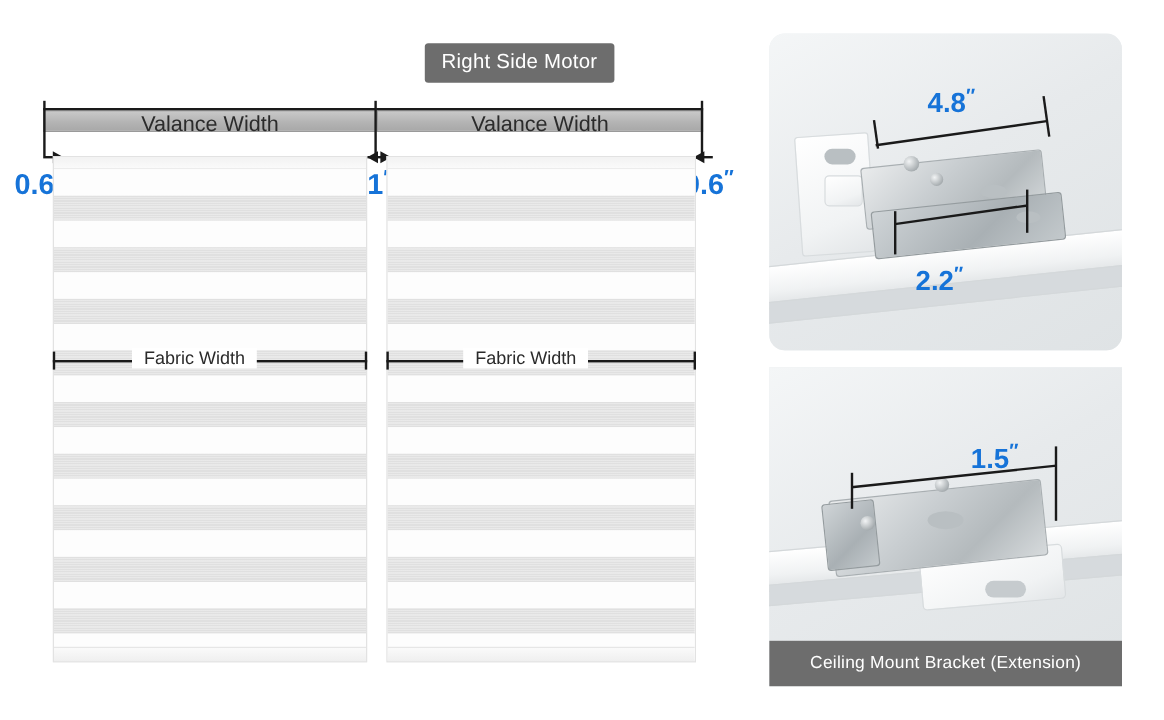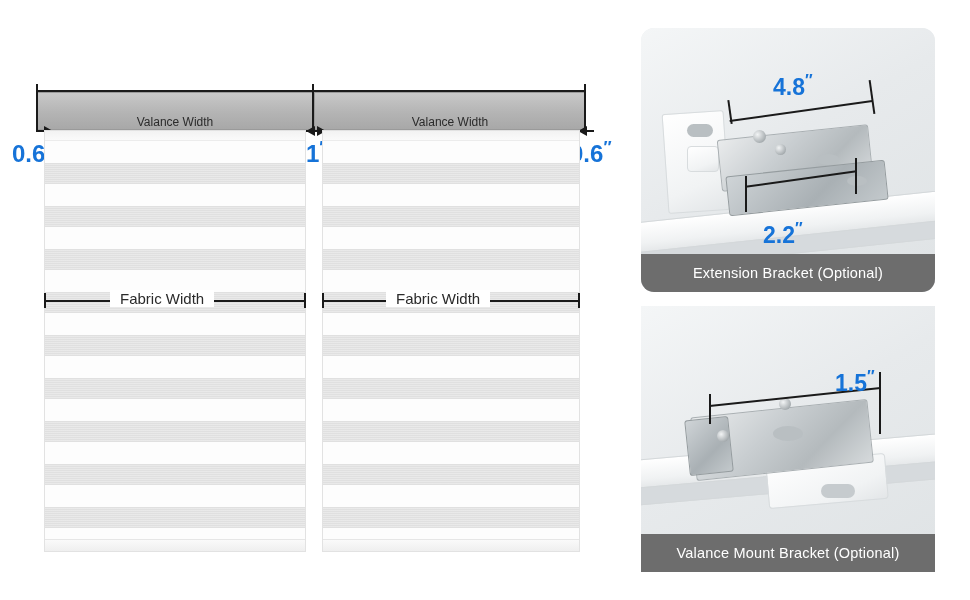--- a/index.html
+++ b/index.html
@@ -30,27 +30,27 @@
     white-space: nowrap;
     letter-spacing: .2px;
   }
   #motor-left  { left: 84px;  top: 36px; }
   #motor-right { left: 354px; top: 36px; }
 
   
   .valance {
     position: absolute;
     top: 92px;
-    height: 38px;
+    height: 18px;
     background: linear-gradient(#c8c8c8, #b4b4b4 55%, #a8a8a8);
     border: 1px solid #9a9a9a;
     display: flex;
-    align-items: flex-end;
+    align-items: flex-start;
     justify-content: center;
-    font-size: 12px;
+    font-size: 18px;
     color: #2b2b2b;
   }
   #valance-left  { left: 36px;  width: 278px; }
   #valance-right { left: 314px; width: 272px; }
 
   
   .blind {
     position: absolute;
     top: 130px;
     height: 422px;
@@ -205,20 +205,21 @@
     font-weight: 700;
     white-space: nowrap;
   }
   .pblue sup { font-size: 16px; vertical-align: super; }
 </style>
 </head>
 <body>
 
 <div id="left-panel">
 
+  <div class="motor-label" id="motor-right">Right Side Motor</div>
 
   <div class="valance" id="valance-left">
     <span>Valance Width</span>
   </div>
   <div class="valance" id="valance-right">
     <span>Valance Width</span>
   </div>
 
   <div class="dimline" style="left:36px; top:90px; width:278px;"></div>
   <div class="tick" style="left:36px; top:84px; height:46px;"></div>
@@ -328,38 +329,37 @@
     <span>4.8</span><sup>″</sup>
   </div>
 
   <div class="pdim" style="left:104px; top:150px; width:112px; transform:rotate(-8deg);"></div>
   <div class="shp" style="left:104px; top:148px; width:2px; height:36px; background:#1a1a1a;"></div>
   <div class="shp" style="left:214px; top:130px; width:2px; height:36px; background:#1a1a1a;"></div>
   <div class="pblue" style="left:122px; top:192px;">
     <span>2.2</span><sup>″</sup>
   </div>
 
-  <div class="photo-caption">Extension Bracket (Optional)</div>
 </div>
 
 <div class="photo-card" id="card-ceiling">
   <div class="photo-bg"></div>
 
   <div class="shp headrail" style="left:-14px; top:140px; width:330px; height:34px; transform:rotate(-5deg);"></div>
   <div class="shp headrail" style="left:-14px; top:168px; width:330px; height:18px; transform:rotate(-5deg); background:#d6dadd;"></div>
   <div class="shp whiteplate" style="left:126px; top:152px; width:120px; height:46px; border-radius:4px; transform:rotate(-5deg);"></div>
   <div class="shp slot" style="left:180px; top:178px; width:34px; height:14px; border-radius:8px; background:#c6cbce;"></div>
 
   <div class="shp metal" style="left:52px; top:102px; width:178px; height:64px; border-radius:3px; transform:rotate(-6deg);"></div>
   <div class="shp metal-dark" style="left:46px; top:112px; width:44px; height:56px; border-radius:3px; transform:rotate(-6deg);"></div>
   <div class="shp slot" style="left:132px; top:120px; width:30px; height:15px;"></div>
   <div class="shp screw" style="left:138px; top:92px; width:12px; height:12px;"></div>
   <div class="shp screw" style="left:76px; top:124px; width:12px; height:12px;"></div>
 
   <div class="pdim" style="left:68px; top:90px; width:172px; transform:rotate(-6deg);"></div>
   <div class="shp" style="left:68px; top:88px; width:2px; height:30px; background:#1a1a1a;"></div>
   <div class="shp" style="left:238px; top:66px; width:2px; height:62px; background:#1a1a1a;"></div>
-  <div class="pblue" style="left:194px; top:62px;">
+  <div class="pblue" style="left:168px; top:62px;">
     <span>1.5</span><sup>″</sup>
   </div>
 
-  <div class="photo-caption">Valance Mount Bracket (Optional)</div>
+  <div class="photo-caption">Ceiling Mount Bracket (Extension)</div>
 </div>
 
 </body></html>

